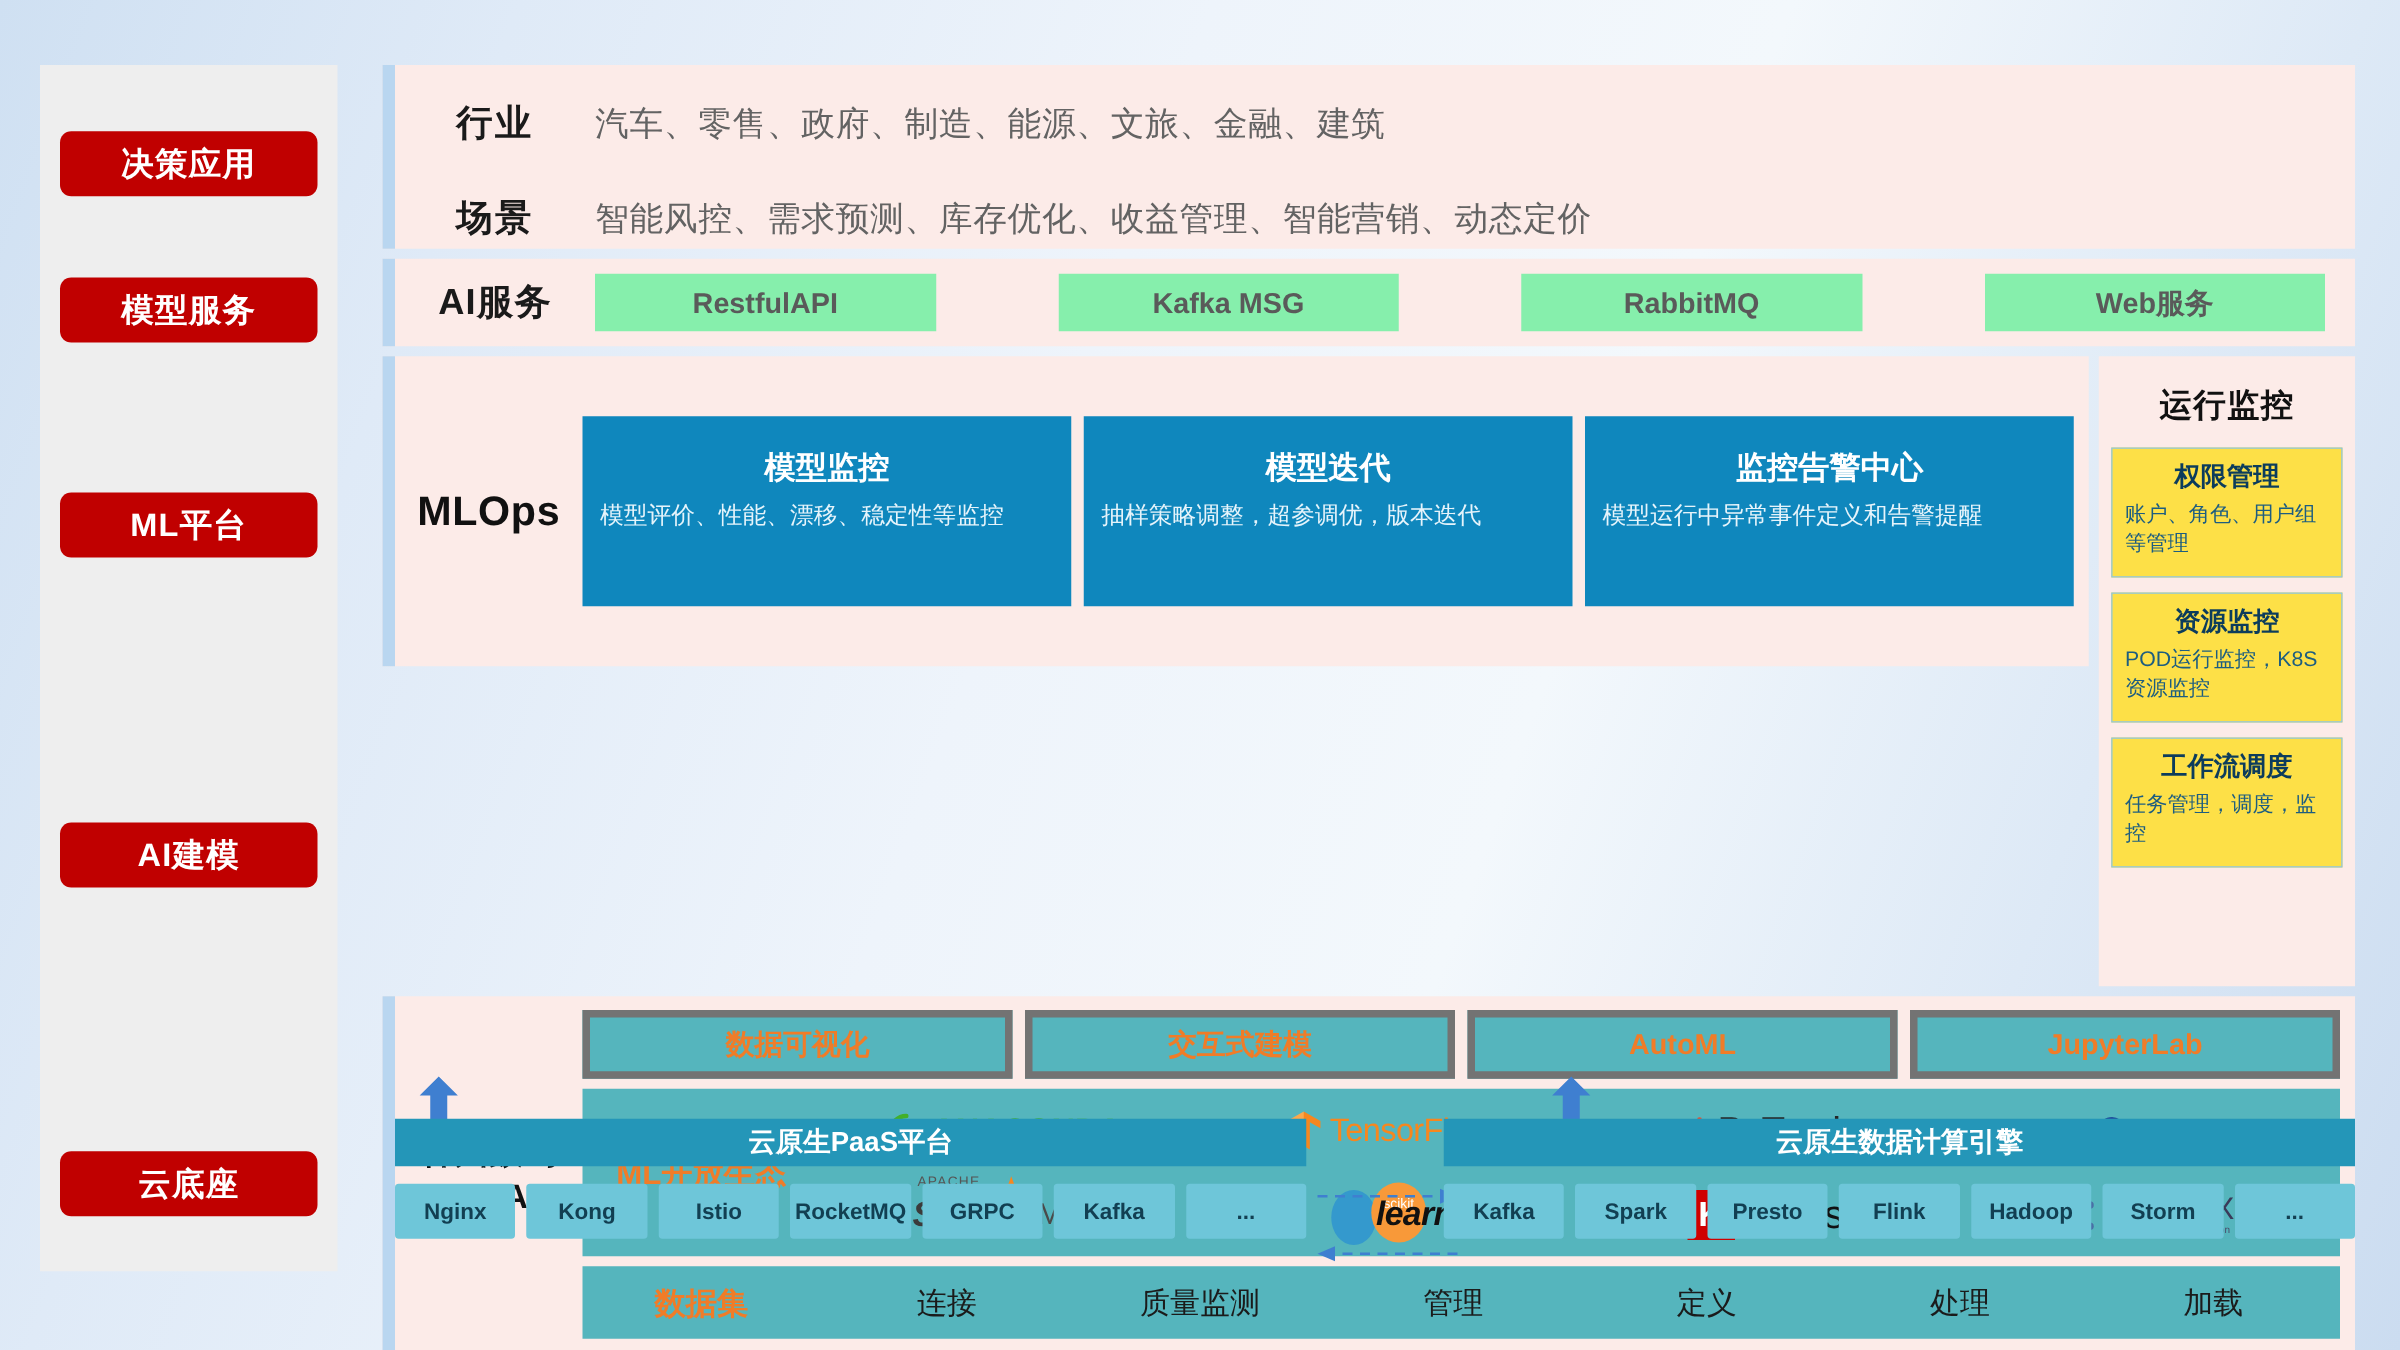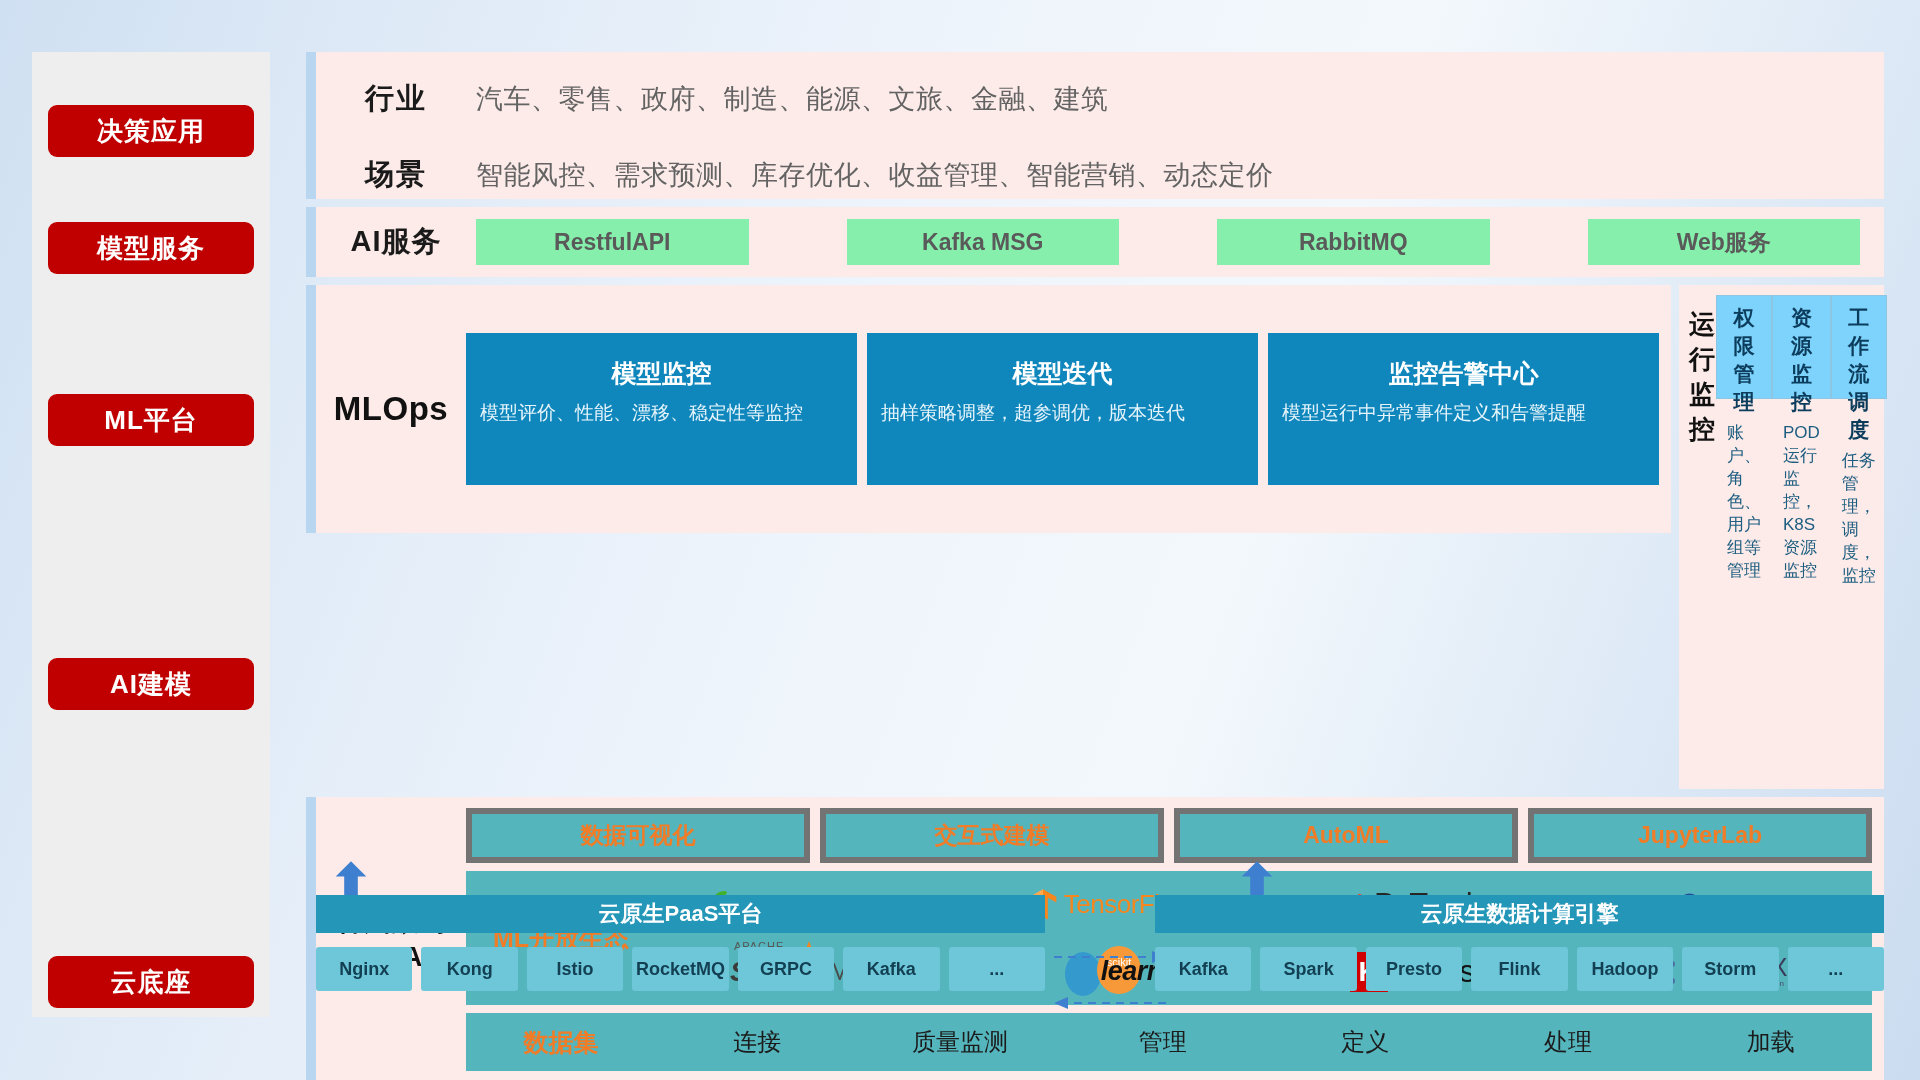--- a/index.html
+++ b/index.html
@@ -97,28 +97,28 @@
   #cicd-items { flex: 1; display: flex; }
   .cicd-item {
     flex: 1; color: #fff; font-size: 24px; text-align: center;
     line-height: 1.15; padding-top: 4px;
   }
 
   
   #panel-monitor {
     width: 205px; background: #fcebe8;
     padding: 10px 10px 10px 10px; height: 504px;
-    display: flex; flex-direction: row;
+    display: flex; flex-direction: column;
   }
   #monitor-title {
     text-align: center; font-size: 26px; font-weight: bold;
     color: #111; margin: 12px 0 16px 0; letter-spacing: 1px;
   }
   .monitor-card {
-    background: #7dd3fc; border: 1px solid #8cc6e3;
+    background: #fde047; border: 1px solid #8cc6e3;
     margin-bottom: 12px; padding: 8px 10px 10px 10px;
     height: 104px;
   }
   .monitor-card-title {
     text-align: center; font-size: 21px; font-weight: bold;
     color: #0c3c5c; margin-bottom: 6px;
   }
   .monitor-card-desc { font-size: 17px; color: #1d5d80; line-height: 1.35; }
 
   
@@ -187,21 +187,21 @@
   #arrow-right { left: 1240px; top: 858px; }
 </style>
 </head>
 <body>
 
 <div id="rail">
   <div class="rail-btn" style="top:53px">决策应用</div>
   <div class="rail-btn" style="top:170px">模型服务</div>
   <div class="rail-btn" style="top:342px">ML平台</div>
   <div class="rail-btn" style="top:606px">AI建模</div>
-  <div class="rail-btn" style="top:904px">云底座</div>
+  <div class="rail-btn" style="top:869px">云底座</div>
 </div>
 
 <div id="main">
 
   <div class="band" id="band-industry">
     <div class="ind-row">
       <div class="ind-label">行业</div>
       <div class="ind-value">汽车、零售、政府、制造、能源、文旅、金融、建筑</div>
     </div>
     <div class="ind-row" style="margin-top:26px">

